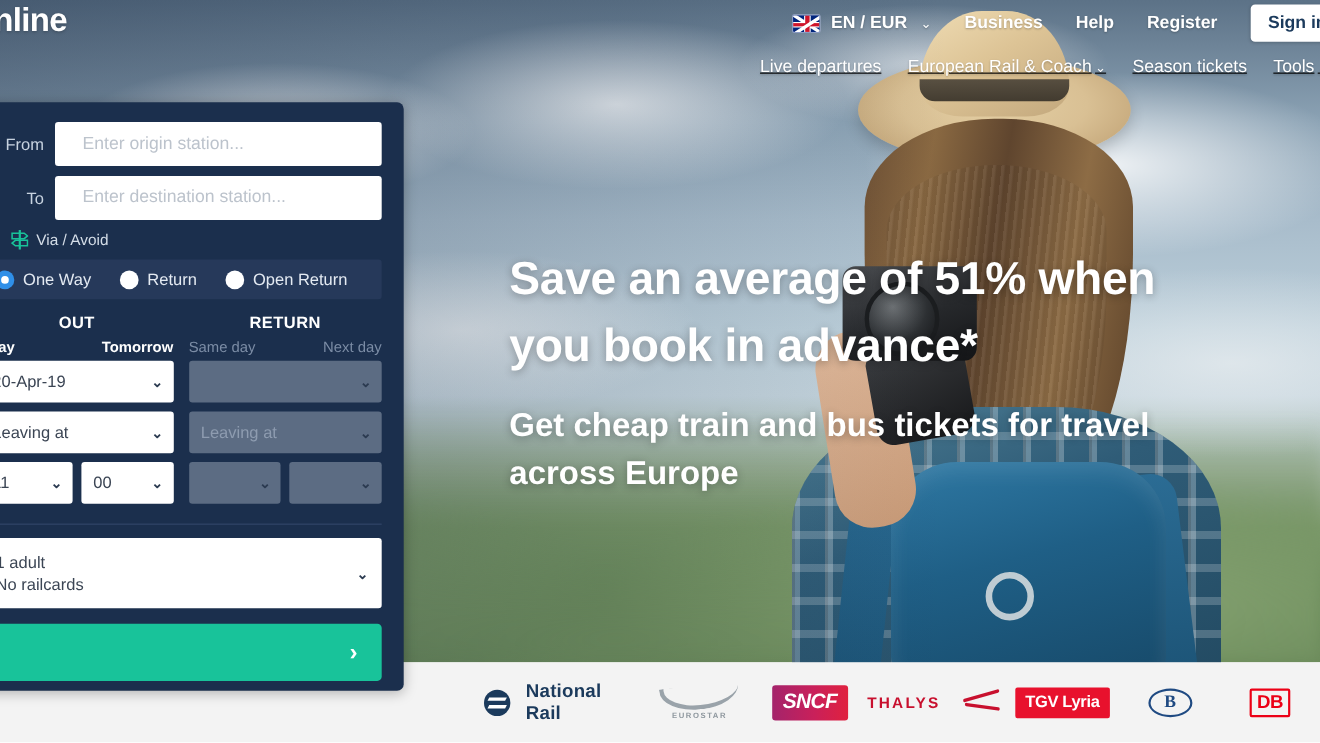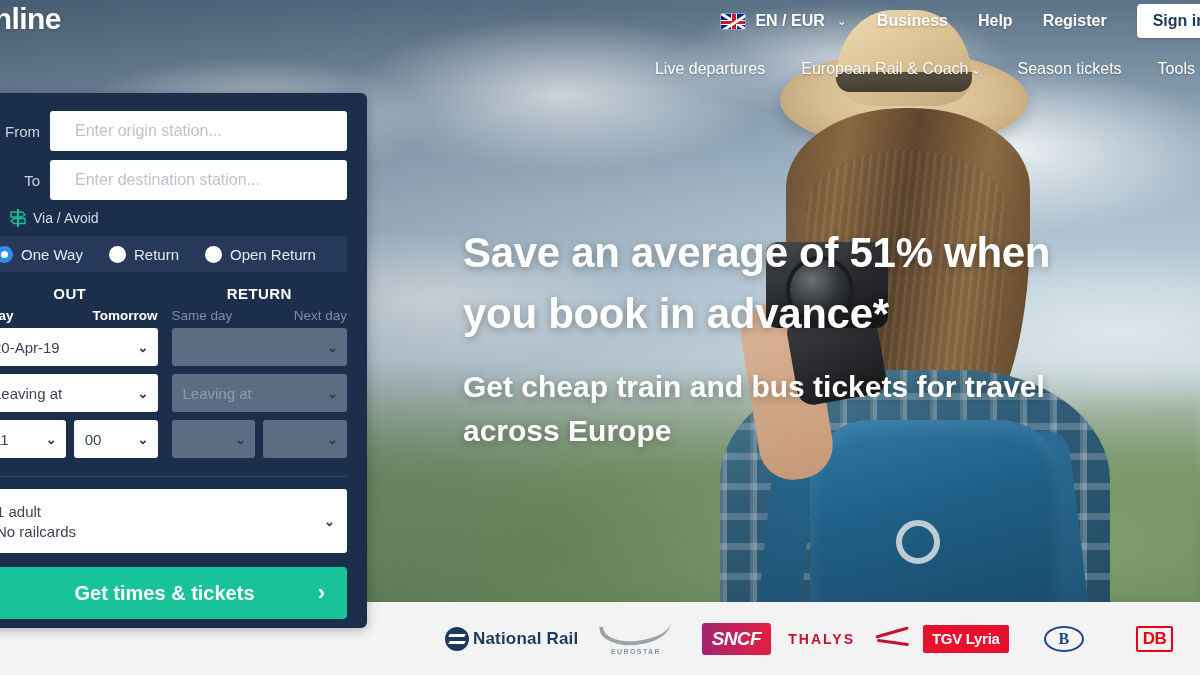--- a/index.html
+++ b/index.html
@@ -166,21 +166,21 @@
   }
   .caret { font-size: 12px; margin-left: 3px; font-weight: 400; }
   .signin-btn {
     background: #fff; color: #1b3a5c; font-size: 16px; font-weight: 600;
     padding: 8px 16px; border-radius: 4px; margin-right: -22px; white-space: nowrap;
     box-shadow: 0 1px 3px rgba(0,0,0,.18);
   }
 
   .subnav {
     position: absolute; right: 0; top: 52px; height: 34px; z-index: 40;
-    display: flex; align-items: center; gap: 36px;
+    display: flex; gap: 24px; text-decoration: underline;
   }
   .subnav .nav-link { font-weight: 500; font-size: 16px; }
   .subnav-last { padding-right: 0; margin-right: -8px; }
 
   
   .search-panel {
     position: absolute; left: -38px; top: 93px; width: 405px; height: 535px;
     background: #1b2f4d; border-radius: 6px; z-index: 30;
     padding: 18px 20px 0 20px;
     box-shadow: 0 2px 12px rgba(0,0,0,.28);
@@ -265,21 +265,21 @@
   .logobar {
     position: absolute; left: 0; top: 602px; width: 1200px; height: 73px;
     background: #f3f3f3; display: flex; align-items: center; z-index: 10;
   }
   .logos {
     position: absolute; left: 440px; top: 0; right: 0; height: 73px;
     display: flex; align-items: center; gap: 0;
   }
   .logo-slot { display: flex; align-items: center; justify-content: center; }
 
-  .nr { display: flex; align-items: center; gap: 4px; }
+  .nr { display: flex; align-items: center; gap: 14px; }
   .nr-mark {
     width: 24px; height: 24px; border-radius: 50%; background: #1b3a5c;
     position: relative; flex: none;
   }
   .nr-mark::before {
     content:""; position:absolute; left:4px; top:7px; width:16px; height:3px;
     background:#fff; transform: skewX(-28deg);
   }
   .nr-mark::after {
     content:""; position:absolute; left:4px; top:14px; width:16px; height:3px;
@@ -482,21 +482,20 @@
 
     <div class="pax">
       <div class="pax-lines">
         <div class="pax-line">1 adult</div>
         <div class="pax-line">No railcards</div>
       </div>
       <span class="chev">⌄</span>
     </div>
 
     <div class="cta">
-      <span>Get times &amp; tickets</span>
       <span class="cta-arrow">›</span>
     </div>
   </div>
 
   <div class="hero-copy">
     <div class="hero-h1">Save an average of 51% when you book in advance*</div>
     <div class="hero-h2">Get cheap train and bus tickets for travel across Europe</div>
   </div>
 
   <div class="logobar">

